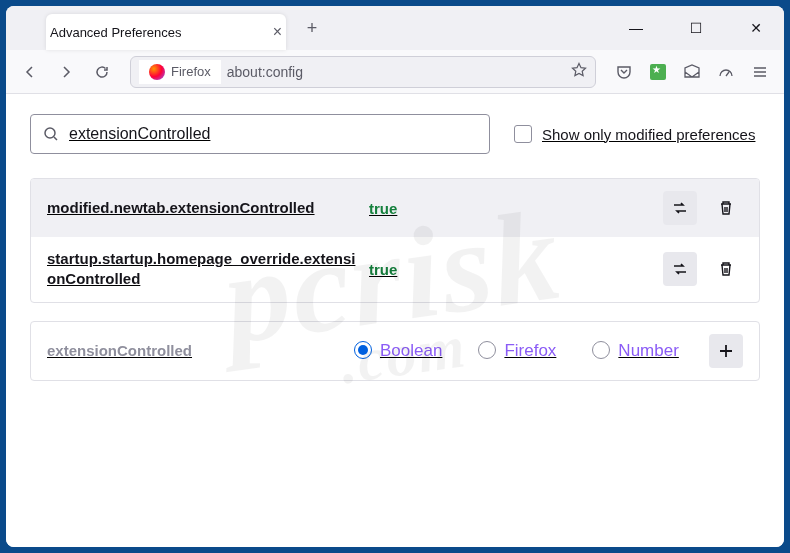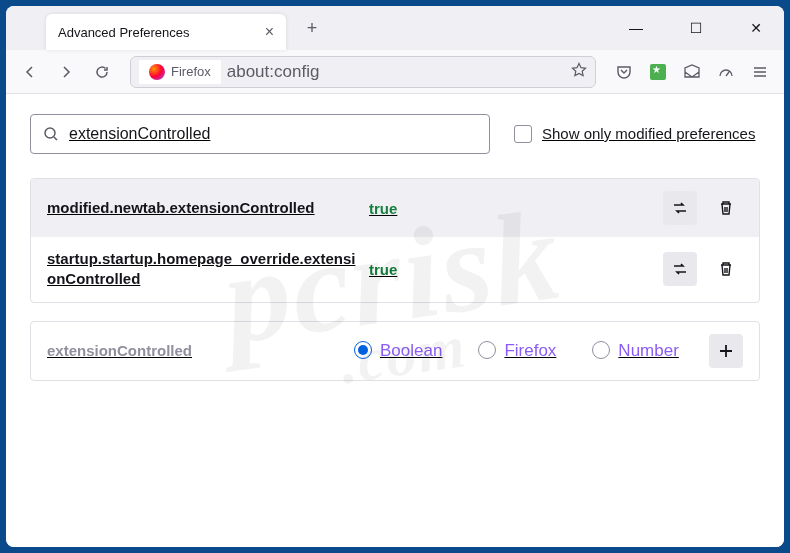--- a/index.html
+++ b/index.html
@@ -30,21 +30,21 @@
       padding-left: 40px;
       position: relative;
     }
     .tab {
       background: #fff;
       border-radius: 6px 6px 0 0;
       height: 36px;
       min-width: 240px;
       display: flex;
       align-items: center;
-      padding: 0 12px;
+      padding: 0 4px;
       margin-top: 8px;
       gap: 6px;
       box-shadow: 0 0 4px rgba(0,0,0,0.1);
     }
     .tab-title { flex: 1; font-size: 13px; color: #15141a; }
     .tab-close { color: #5b5b66; cursor: pointer; font-size: 16px; }
     .new-tab-btn {
       margin-left: 12px;
       width: 28px; height: 28px;
       display: flex; align-items: center; justify-content: center;
@@ -92,21 +92,21 @@
       border-radius: 0;
       height: 24px;
       font-size: 13px;
       color: #5b5b66;
     }
     .firefox-icon {
       width: 16px; height: 16px;
       background: radial-gradient(circle at 30% 30%, #ff9500, #ff0039, #9059ff);
       border-radius: 50%;
     }
-    .url-text { flex: 1; font-size: 17px; color: #5b5b66; }
+    .url-text { flex: 1; font-size: 14px; color: #5b5b66; }
     .url-star { color: #5b5b66; }
     .toolbar-icons { display: flex; gap: 2px; align-items: center; }
     .toolbar-icon {
       width: 32px; height: 32px;
       display: flex; align-items: center; justify-content: center;
       color: #5b5b66; cursor: pointer; border-radius: 4px;
     }
     .ext-green {
       width: 16px; height: 16px; background: #4caf50; border-radius: 2px;
       position: relative;
@@ -140,21 +140,21 @@
     }
     .search-icon-svg { color: #5b5b66; }
     .search-input {
       border: none; outline: none;
       font-size: 16px;
       flex: 1;
       color: #15141a;
       background: transparent;
     }
     .checkbox-row {
-      display: flex; gap: 10px;
+      display: flex; align-items: center; gap: 10px;
       font-size: 15px; color: #15141a;
     }
     .checkbox {
       width: 18px; height: 18px;
       border: 1.5px solid #8f8f9d;
       border-radius: 3px;
     }
     .prefs-group {
       border: 1px solid #e0e0e6;
       border-radius: 4px;

